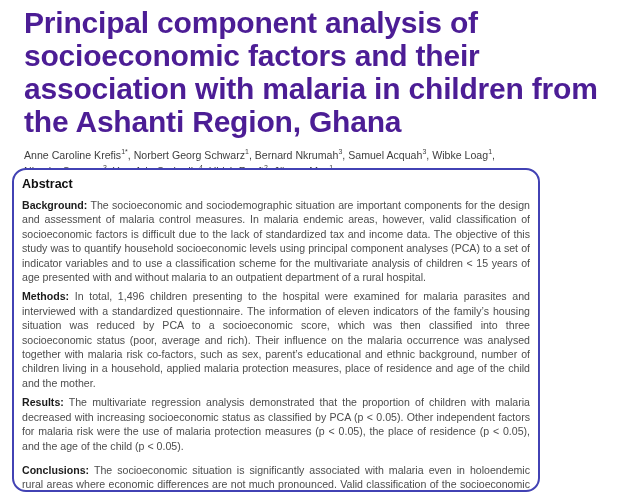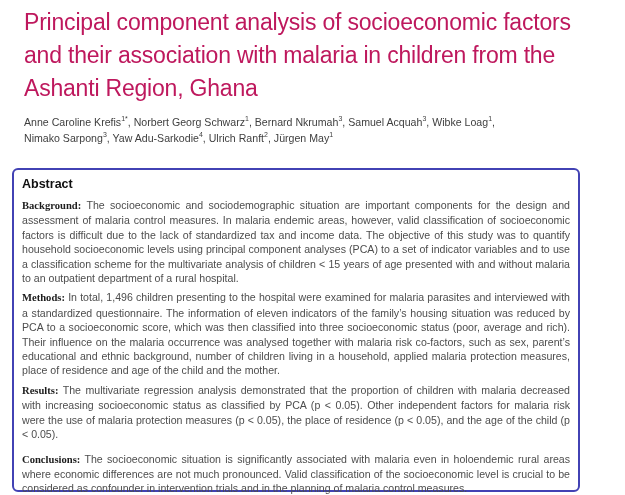--- a/index.html
+++ b/index.html
@@ -16,47 +16,47 @@
   }
   .page {
     position: relative;
     width: 625px;
     height: 495px;
     background: #ffffff;
   }
   .article-title {
     margin: 6px 24px 0 24px;
     max-width: 582px;
-    font-size: 23px;
+    font-size: 30px;
     line-height: 33px;
-    font-weight: 400;
-    color: #be185d;
+    font-weight: 700;
+    color: #4c1d95;
     letter-spacing: -0.2px;
   }
   .authors {
     margin: 9px 24px 0 24px;
     max-width: 505px;
     font-size: 10.6px;
     line-height: 16px;
     color: #3e3e3e;
   }
   .authors sup {
     font-size: 7px;
     line-height: 0;
     vertical-align: super;
   }
   .abstract-box {
     position: absolute;
     left: 12px;
     top: 162px;
-    width: 568px;
+    width: 528px;
     height: 324px;
     box-sizing: border-box;
     border: 2px solid #4242b4;
-    border-radius: 6px;
+    border-radius: 14px;
     padding: 5px 8px 6px 8px;
     background: #ffffff;
   }
   .abstract-heading {
     font-size: 12.5px;
     font-weight: bold;
     color: #101010;
     margin: 2px 0 7px 0;
   }
   .abstract-section {
@@ -66,21 +66,20 @@
     text-align: justify;
     margin: 0 0 5px 0;
   }
   .abstract-section:last-child {
     margin-bottom: 0;
     margin-top: 10px;
   }
   .section-label {
     font-weight: bold;
     color: #1c1c1c;
-    font-family: Liberation Serif, serif;
   }
 </style>
 </head>
 <body>
 
 <div class="page">
 
   <h1 class="article-title">Principal component analysis of socioeconomic factors and their association with malaria in children from the Ashanti Region, Ghana</h1>
 
   <div class="authors">

